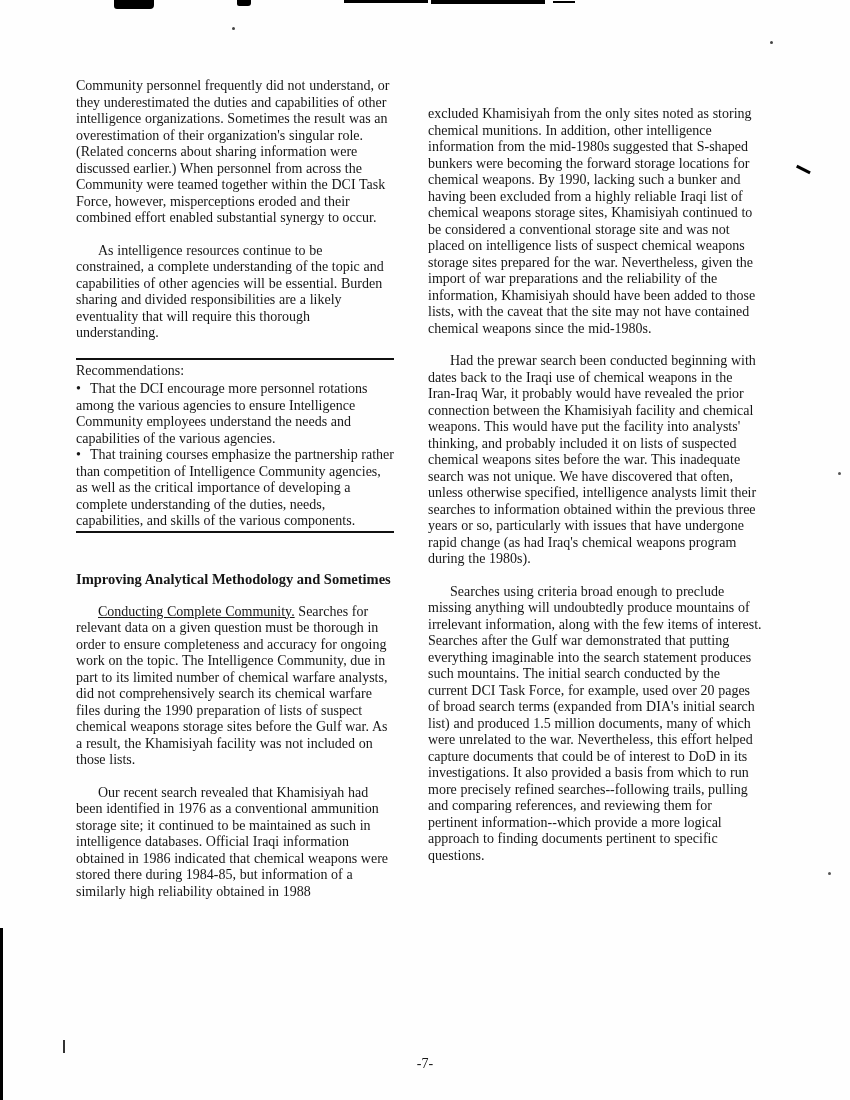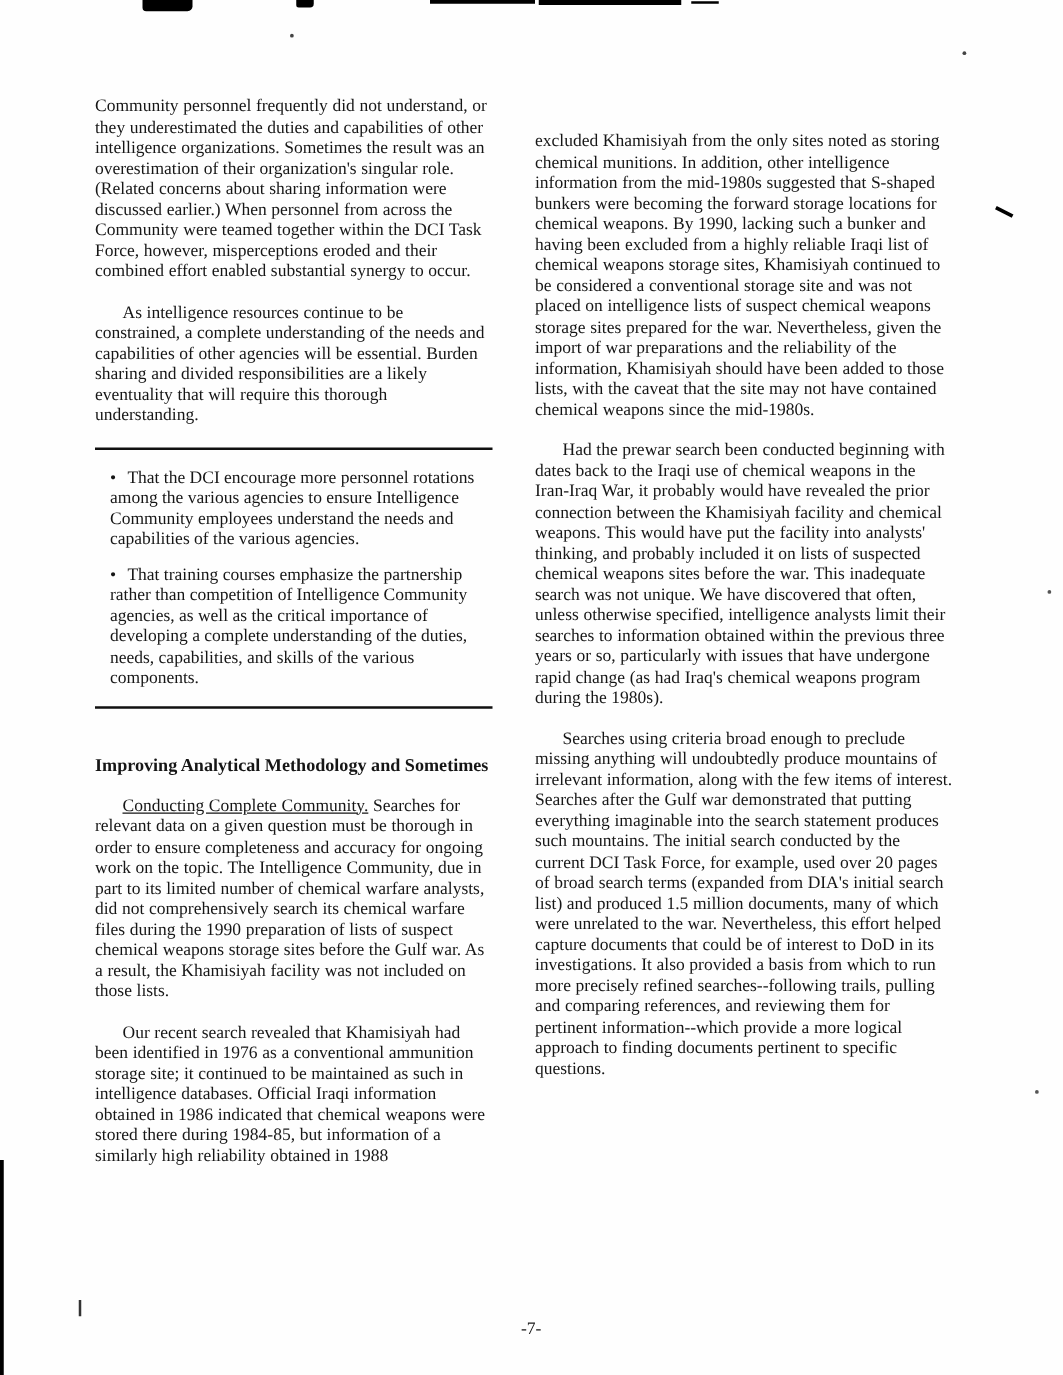--- a/index.html
+++ b/index.html
@@ -42,21 +42,21 @@
     border-bottom: 2px solid #101010;
     margin: 4px 0 38px 0;
     padding: 3px 0 1px 0;
   }
   .rec-title {
     margin: 0 0 2px 0;
     font-size: 14px;
     line-height: 16.5px;
   }
   .bullet {
-    margin: 12px;
+    margin: 0;
     font-size: 14px;
     line-height: 16.5px;
   }
   .bullet .glyph { margin-right: 9px; }
   .heading {
     margin: 0 0 16px 0;
     font-size: 14.5px;
     line-height: 17px;
     font-weight: bold;
   }
@@ -101,23 +101,24 @@
   <div class="artifact a-dot1"></div>
   <div class="artifact a-dot2"></div>
   <div class="artifact a-dot3"></div>
   <div class="artifact a-dot4"></div>
 
   <main class="columns">
 
     <section class="col col-left">
       <p class="para">Community personnel frequently did not understand, or they underestimated the duties and capabilities of other intelligence organizations.  Sometimes the result was an overestimation of their organization's singular role. (Related concerns about sharing information were discussed earlier.)  When personnel from across the Community were teamed together within the DCI Task Force, however, misperceptions eroded and their combined effort enabled substantial synergy to occur.</p>
 
-      <p class="para indent">As intelligence resources continue to be constrained, a complete understanding of the needs and capabilities of other agencies will be essential.  Burden sharing and divided responsibilities are a likely eventuality that will require this thorough understanding.</p>
+      <p class="para indent">As intelligence resources continue to be constrained, a complete understanding of the topic and capabilities of other agencies will be essential.  Burden sharing and divided responsibilities are a likely eventuality that will require this thorough understanding.</p>
 
       <div class="rec-box">
+        <p class="rec-title">Recommendations:</p>
         <p class="bullet">
           <span class="glyph">•</span><span>That the DCI encourage more personnel rotations among the various agencies to ensure Intelligence Community employees understand the needs and capabilities of the various agencies.</span>
         </p>
         <p class="bullet">
           <span class="glyph">•</span><span>That training courses emphasize the partnership rather than competition of Intelligence Community agencies, as well as the critical importance of developing a complete understanding of the duties, needs, capabilities, and skills of the various components.</span>
         </p>
       </div>
 
       <h2 class="heading">Improving Analytical Methodology and Sometimes</h2>
 

